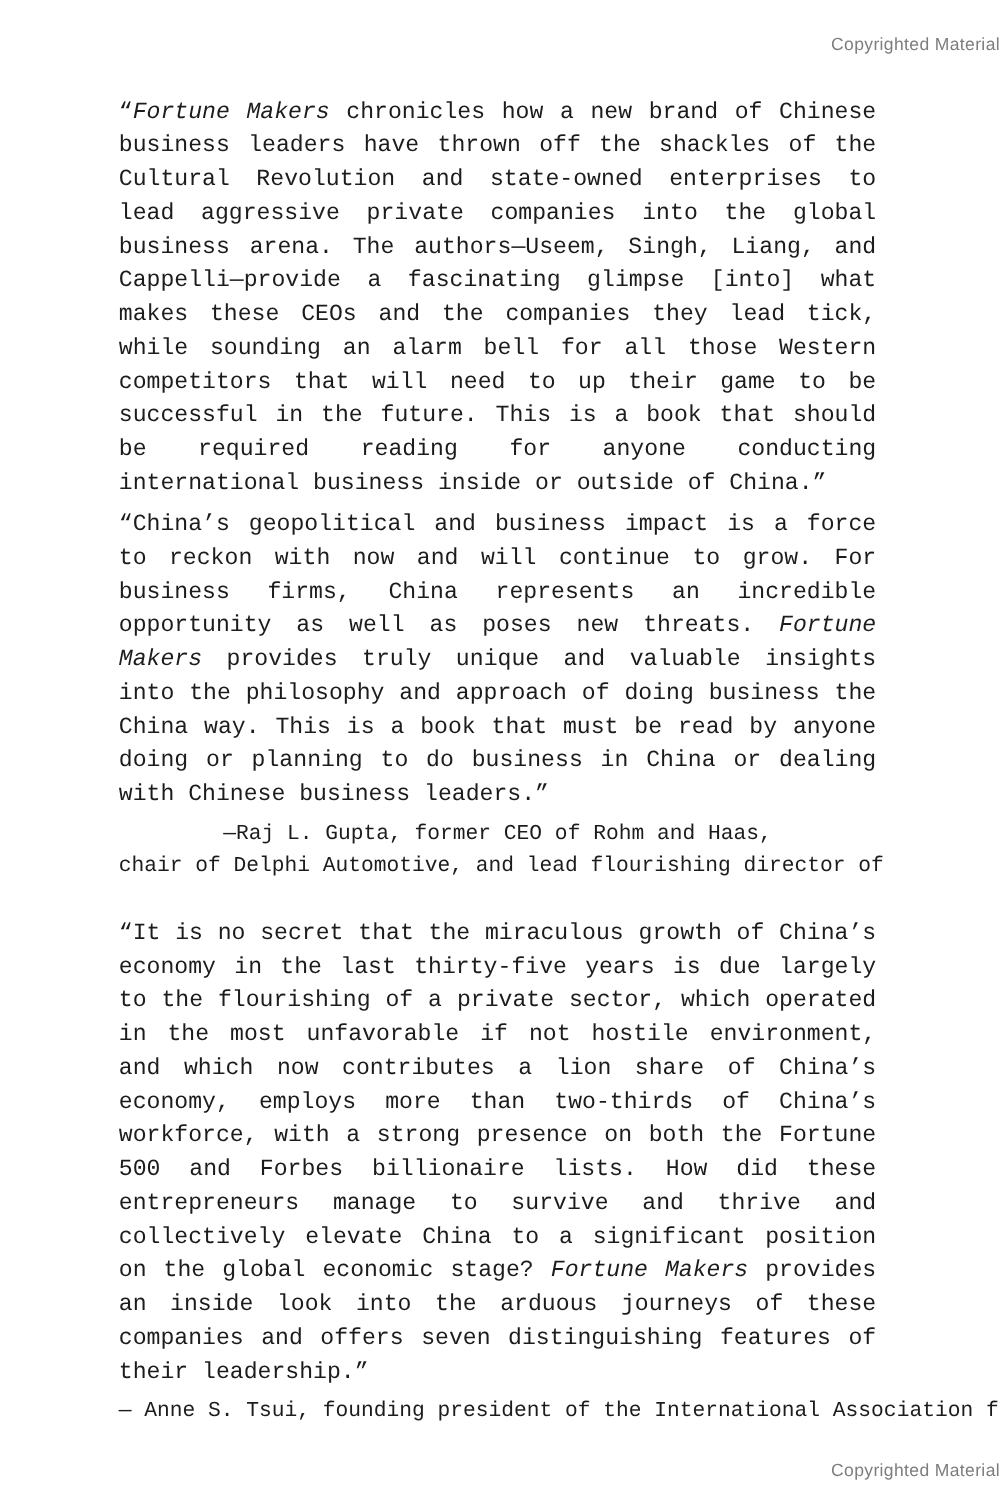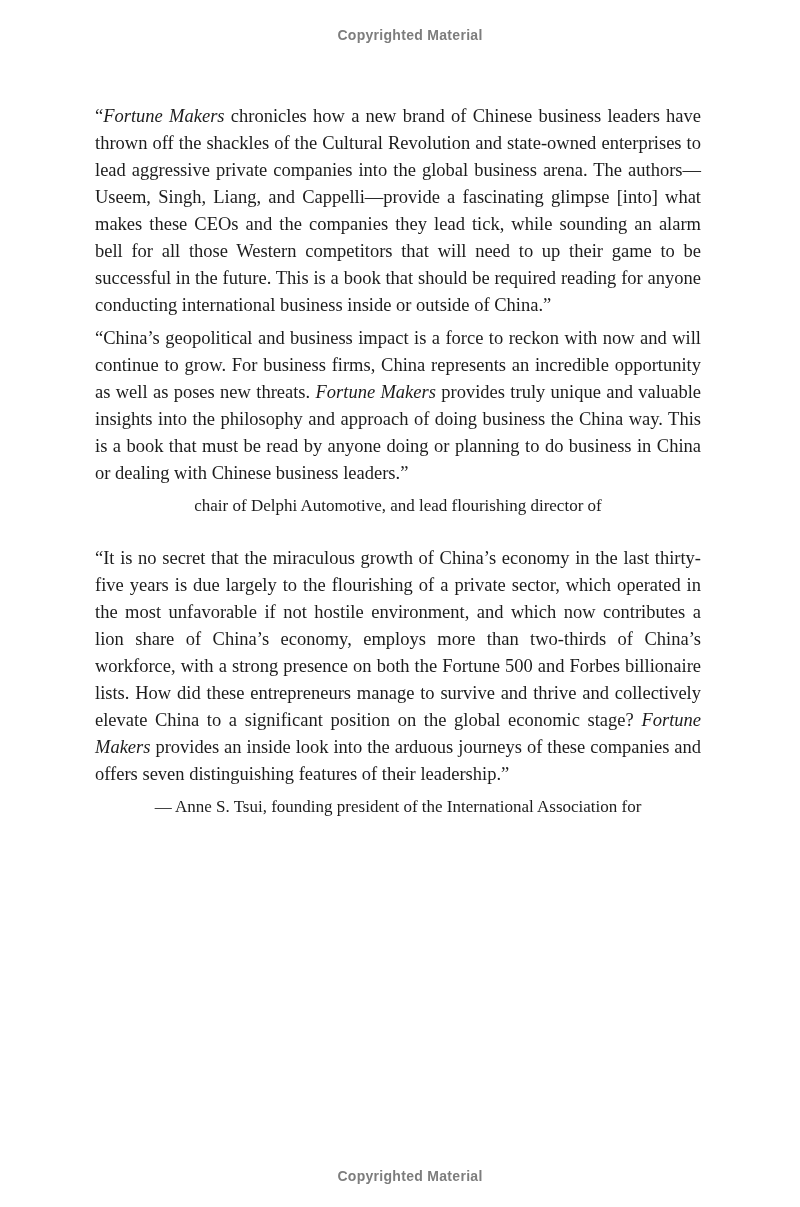--- a/index.html
+++ b/index.html
@@ -13,36 +13,37 @@
     height: 1207px;
     background: #ffffff;
     overflow: hidden;
     font-family: "Liberation Serif", "DejaVu Serif", serif;
     color: #1c1c1c;
   }
   .copyright {
     position: absolute;
     left: 0;
     right: 0;
-    text-align: center;
+    text-align: right;
     font-family: "Liberation Sans", "DejaVu Sans", sans-serif;
-    font-weight: bold;
+    font-weight: normal;
     font-size: 14px;
     letter-spacing: 0.3px;
     color: #7d7d7d;
     padding-left: 20px;
   }
   .copyright.top { top: 27px; }
   .copyright.bottom { bottom: 23px; }
 
   .content {
     position: absolute;
-    top: 103px;
+    top: 76px;
     left: 95px;
     width: 606px;
+    font-family: Liberation Mono, monospace;
   }
   .quote {
     margin: 0 0 6px 0;
     font-size: 18.5px;
     line-height: 27px;
     text-align: justify;
     hyphens: none;
     -webkit-hyphens: none;
   }
   .quote em {
@@ -67,20 +68,21 @@
 
   <main class="content">
 
     <section class="quote-block">
       <p class="quote"><span>“</span><em>Fortune Makers</em><span> chronicles how a new brand of Chinese business leaders have thrown off the shackles of the Cultural Revolution and state-owned enterprises to lead aggressive private companies into the global business arena. The authors—Useem, Singh, Liang, and Cappelli—provide a fascinating glimpse [into] what makes these CEOs and the companies they lead tick, while sounding an alarm bell for all those Western competitors that will need to up their game to be successful in the future. This is a book that should be required reading for anyone conducting international business inside or outside of China.”</span></p>
     </section>
 
     <section class="quote-block">
       <p class="quote"><span>“China’s geopolitical and business impact is a force to reckon with now and will continue to grow. For business firms, China represents an incredible opportunity as well as poses new threats. </span><em>Fortune Makers</em><span> provides truly unique and valuable insights into the philosophy and approach of doing business the China way. This is a book that must be read by anyone doing or planning to do business in China or dealing with Chinese business leaders.”</span></p>
       <div class="attribution">
+        <div class="attr-line">—Raj L. Gupta, former CEO of Rohm and Haas,</div>
         <div class="attr-line">chair of Delphi Automotive, and lead flourishing director of</div>
       </div>
     </section>
 
     <section class="quote-block">
       <p class="quote"><span>“It is no secret that the miraculous growth of China’s economy in the last thirty-five years is due largely to the flourishing of a private sector, which operated in the most unfavorable if not hostile environment, and which now contributes a lion share of China’s economy, employs more than two-thirds of China’s workforce, with a strong presence on both the Fortune 500 and Forbes billionaire lists. How did these entrepreneurs manage to survive and thrive and collectively elevate China to a significant position on the global economic stage? </span><em>Fortune Makers</em><span> provides an inside look into the arduous journeys of these companies and offers seven distinguishing features of their leadership.”</span></p>
       <div class="attribution">
         <div class="attr-line">— Anne S. Tsui, founding president of the International Association for</div>
       </div>
     </section>

